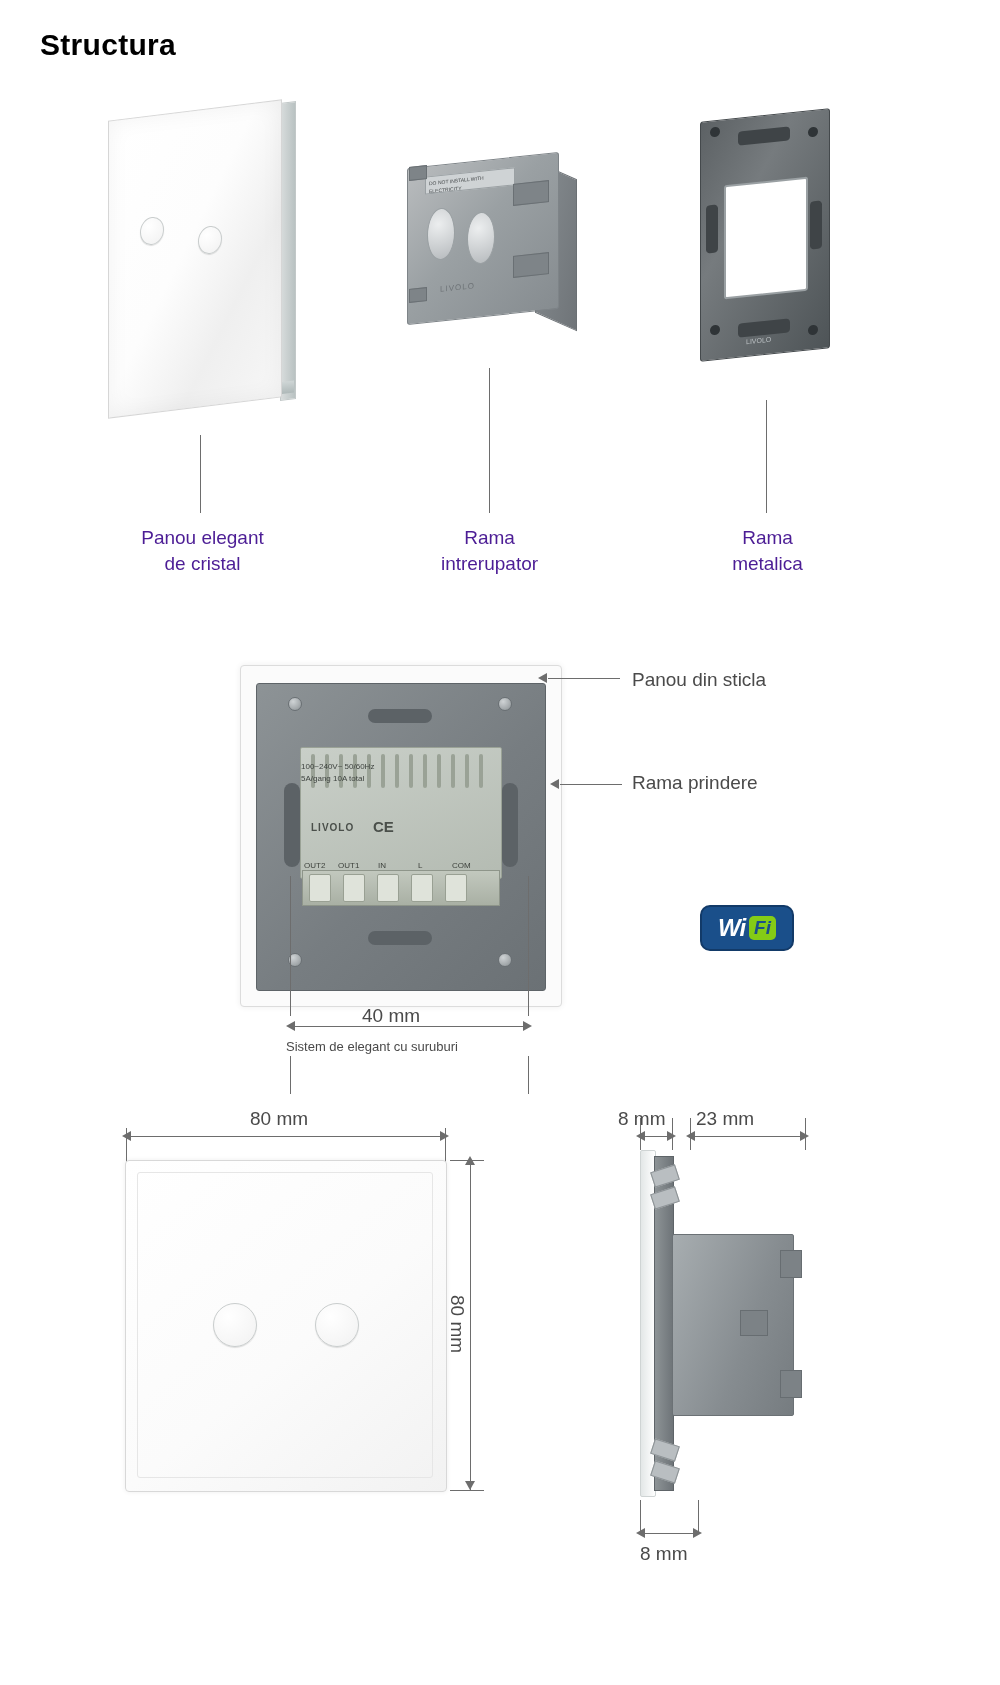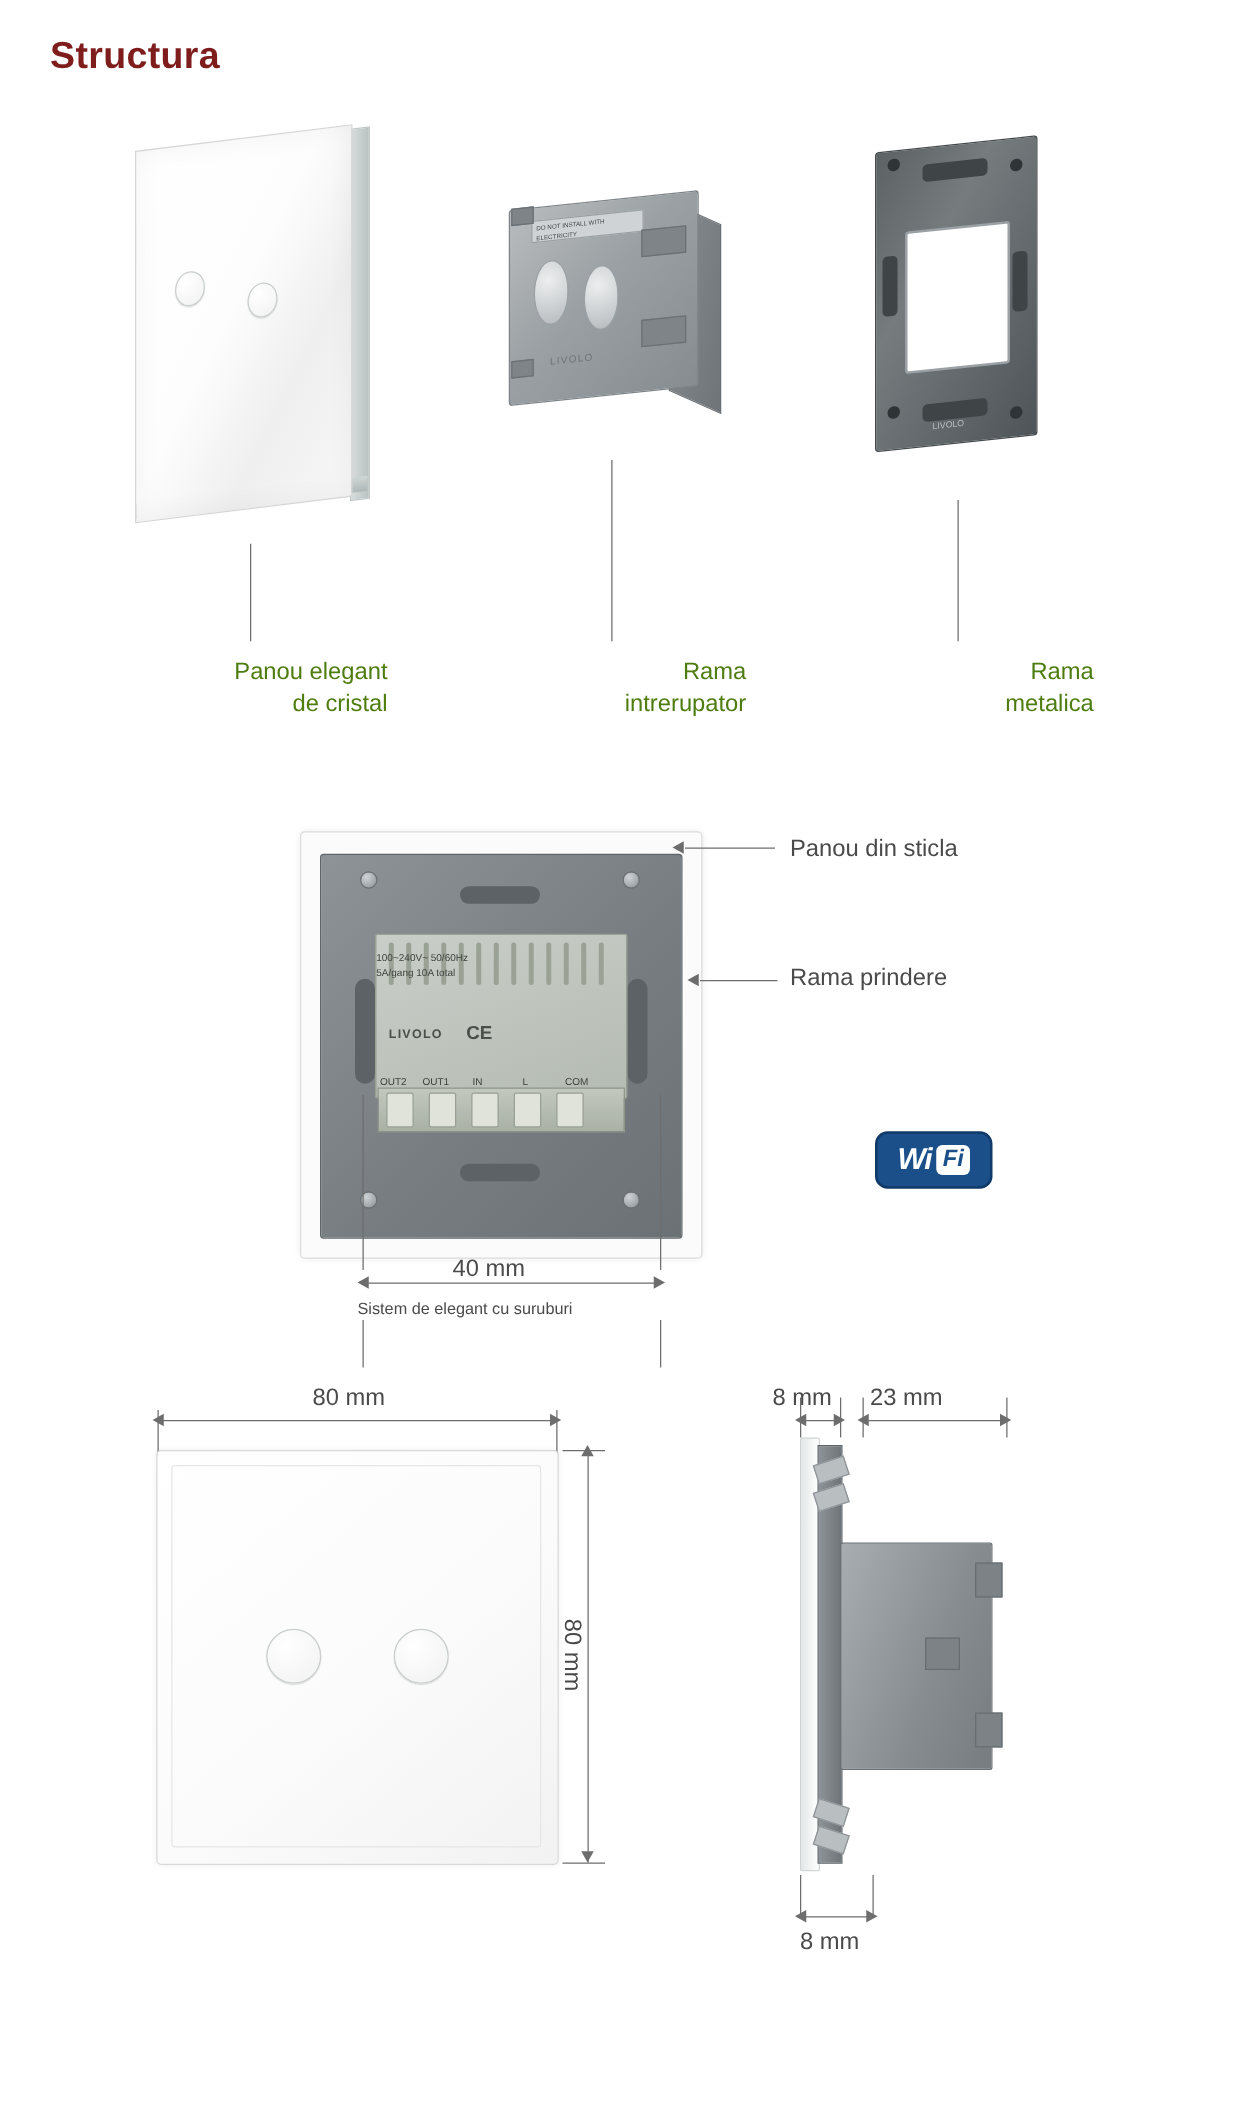--- a/index.html
+++ b/index.html
@@ -3,24 +3,24 @@
 <meta charset="utf-8">
 <style>
   html,body{margin:0;padding:0;}
   body{
     width:1000px;height:1685px;position:relative;background:#ffffff;
     font-family:"Liberation Sans", sans-serif;color:#3a3a3a;overflow:hidden;
   }
   .abs{position:absolute;}
   
   #title{
-    left:40px;top:28px;font-size:30px;font-weight:bold;color:#7f1d1d;letter-spacing:.3px;
-  }
-  
-  .label{font-size:19px;color:#4d7c0f;text-align:right;line-height:26px;}
+    left:40px;top:28px;font-size:30px;font-weight:bold;color:#000000;letter-spacing:.3px;
+  }
+  
+  .label{font-size:19px;color:#4c1d95;text-align:center;line-height:26px;}
   .label-left{font-size:19px;color:#4a4a4a;text-align:left;line-height:26px;}
   .dim{font-size:19px;color:#4a4a4a;}
   .small{font-size:13px;color:#4a4a4a;}
   
   .vline{background:#6d6d6d;width:1px;}
   .hline{background:#6d6d6d;height:1px;}
   
   #glass-panel{
     left:100px;top:92px;width:200px;height:330px;
   }
@@ -139,21 +139,21 @@
   .ah-up{border-left:5px solid transparent;border-right:5px solid transparent;border-bottom:9px solid #6d6d6d;border-top:0;}
   .ah-down{border-left:5px solid transparent;border-right:5px solid transparent;border-top:9px solid #6d6d6d;border-bottom:0;}
   
   #wifi-badge{
     left:700px;top:905px;width:90px;height:42px;border-radius:10px;
     background:#1a4f8a;display:flex;align-items:center;justify-content:center;
     border:2px solid #123a68;
   }
   #wifi-badge .wi{color:#ffffff;font-size:24px;font-weight:bold;font-style:italic;letter-spacing:-1px;}
   #wifi-badge .fi{
-    background:#ffffff;color:#1a4f8a;font-size:19px;font-weight:bold;font-style:italic;
+    background:#84cc16;color:#1a4f8a;font-size:19px;font-weight:bold;font-style:italic;
     border-radius:5px;padding:0 5px;margin-left:4px;line-height:24px;
   }
   
   #front-view{left:125px;top:1160px;width:320px;height:330px;}
   #front-view .plate{
     position:absolute;left:0;top:0;width:320px;height:330px;
     background:linear-gradient(140deg,#ffffff 0%,#fbfbfb 55%,#f2f2f2 100%);
     border:1px solid #d8d8d8;border-radius:4px;box-shadow:0 0 5px rgba(0,0,0,.07);
   }
   #front-view .inner{

